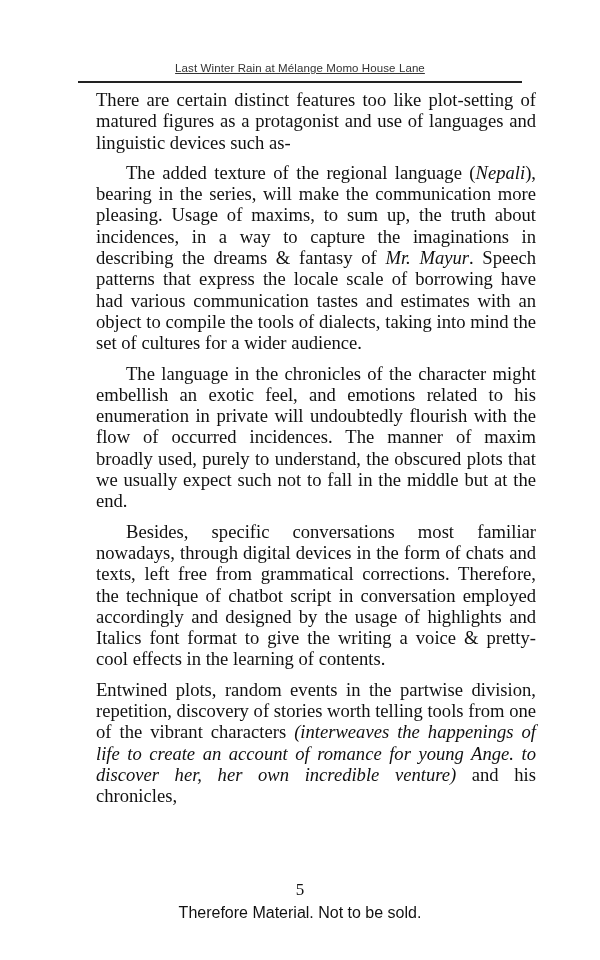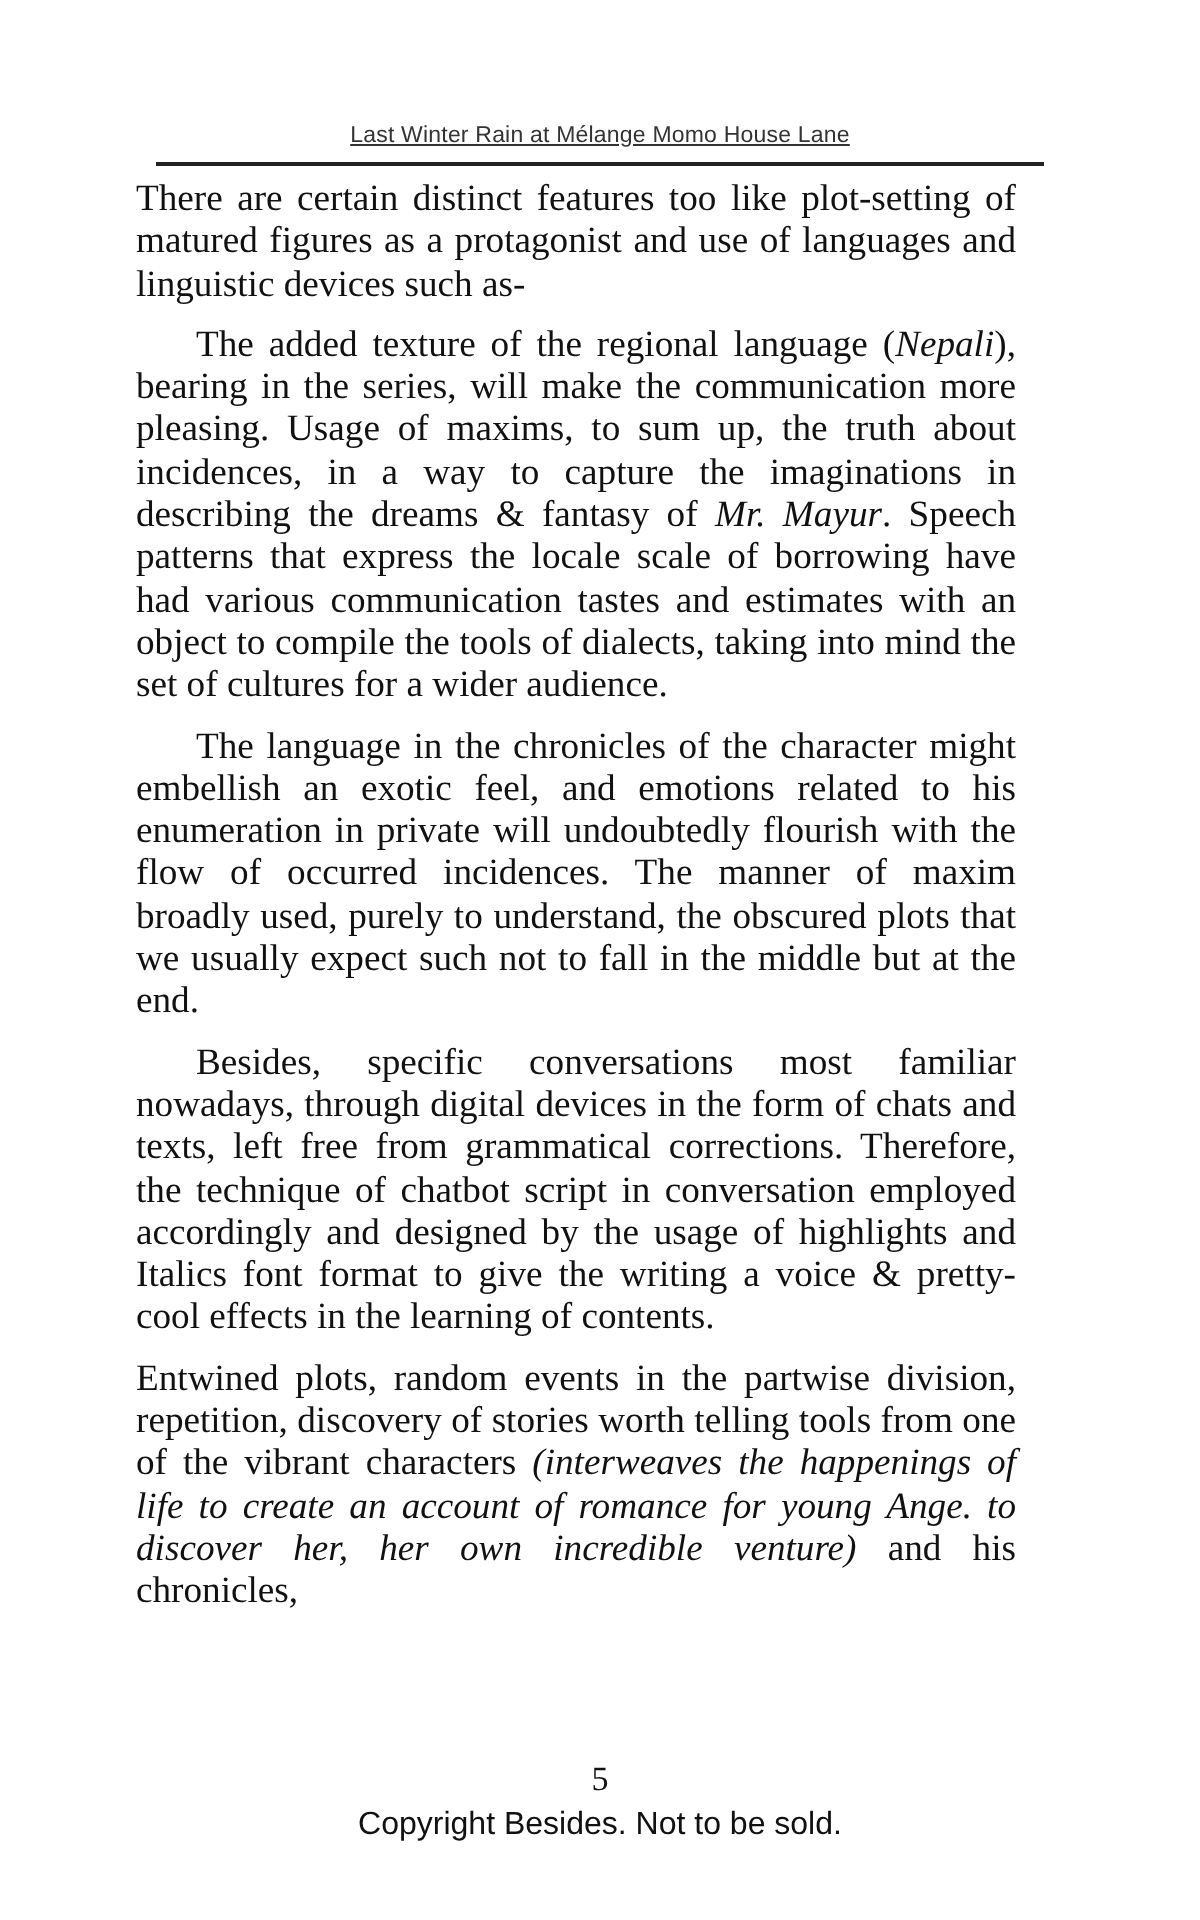--- a/index.html
+++ b/index.html
@@ -30,21 +30,21 @@
       position: absolute;
       top: 81px;
       left: 78px;
       width: 444px;
       height: 0;
       border-top: 2px solid #222222;
     }
     .body-text {
       position: absolute;
       top: 89px;
-      left: 68px;
+      left: 96px;
       width: 440px;
       font-family: "Liberation Serif", "DejaVu Serif", serif;
       font-size: 18.6px;
       line-height: 21.3px;
       color: #111111;
     }
     .body-text p {
       margin: 0 0 9px 0;
       text-align: justify;
       text-align-last: left;
@@ -88,13 +88,13 @@
 
 <div class="body-text">
   <p><span>There are certain distinct features too like plot-setting of matured figures as a protagonist and use of languages and linguistic devices such as-</span></p>
   <p class="indent"><span>The added texture of the regional language (</span><em>Nepali</em><span>), bearing in the series, will make the communication more pleasing. Usage of maxims, to sum up, the truth about incidences, in a way to capture the imaginations in describing the dreams &amp; fantasy of </span><em>Mr. Mayur</em><span>. Speech patterns that express the locale scale of borrowing have had various communication tastes and estimates with an object to compile the tools of dialects, taking into mind the set of cultures for a wider audience.</span></p>
   <p class="indent"><span>The language in the chronicles of the character might embellish an exotic feel, and emotions related to his enumeration in private will undoubtedly flourish with the flow of occurred incidences. The manner of maxim broadly used, purely to understand, the obscured plots that we usually expect such not to fall in the middle but at the end.</span></p>
   <p class="indent"><span>Besides, specific conversations most familiar nowadays, through digital devices in the form of chats and texts, left free from grammatical corrections. Therefore, the technique of chatbot script in conversation employed accordingly and designed by the usage of highlights and Italics font format to give the writing a voice &amp; pretty- cool effects in the learning of contents.</span></p>
   <p class="last"><span>Entwined plots, random events in the partwise division, repetition, discovery of stories worth telling tools from one of the vibrant characters </span><em>(interweaves the happenings of life to create an account of romance for young Ange. to discover her, her own incredible venture)</em><span> and his chronicles,</span></p>
 </div>
 
 <div class="page-number">5</div>
-<div class="copyright">Copyright Besides. Not to be sold.</div>
+<div class="copyright">Therefore Material. Not to be sold.</div>
 
 </body></html>

